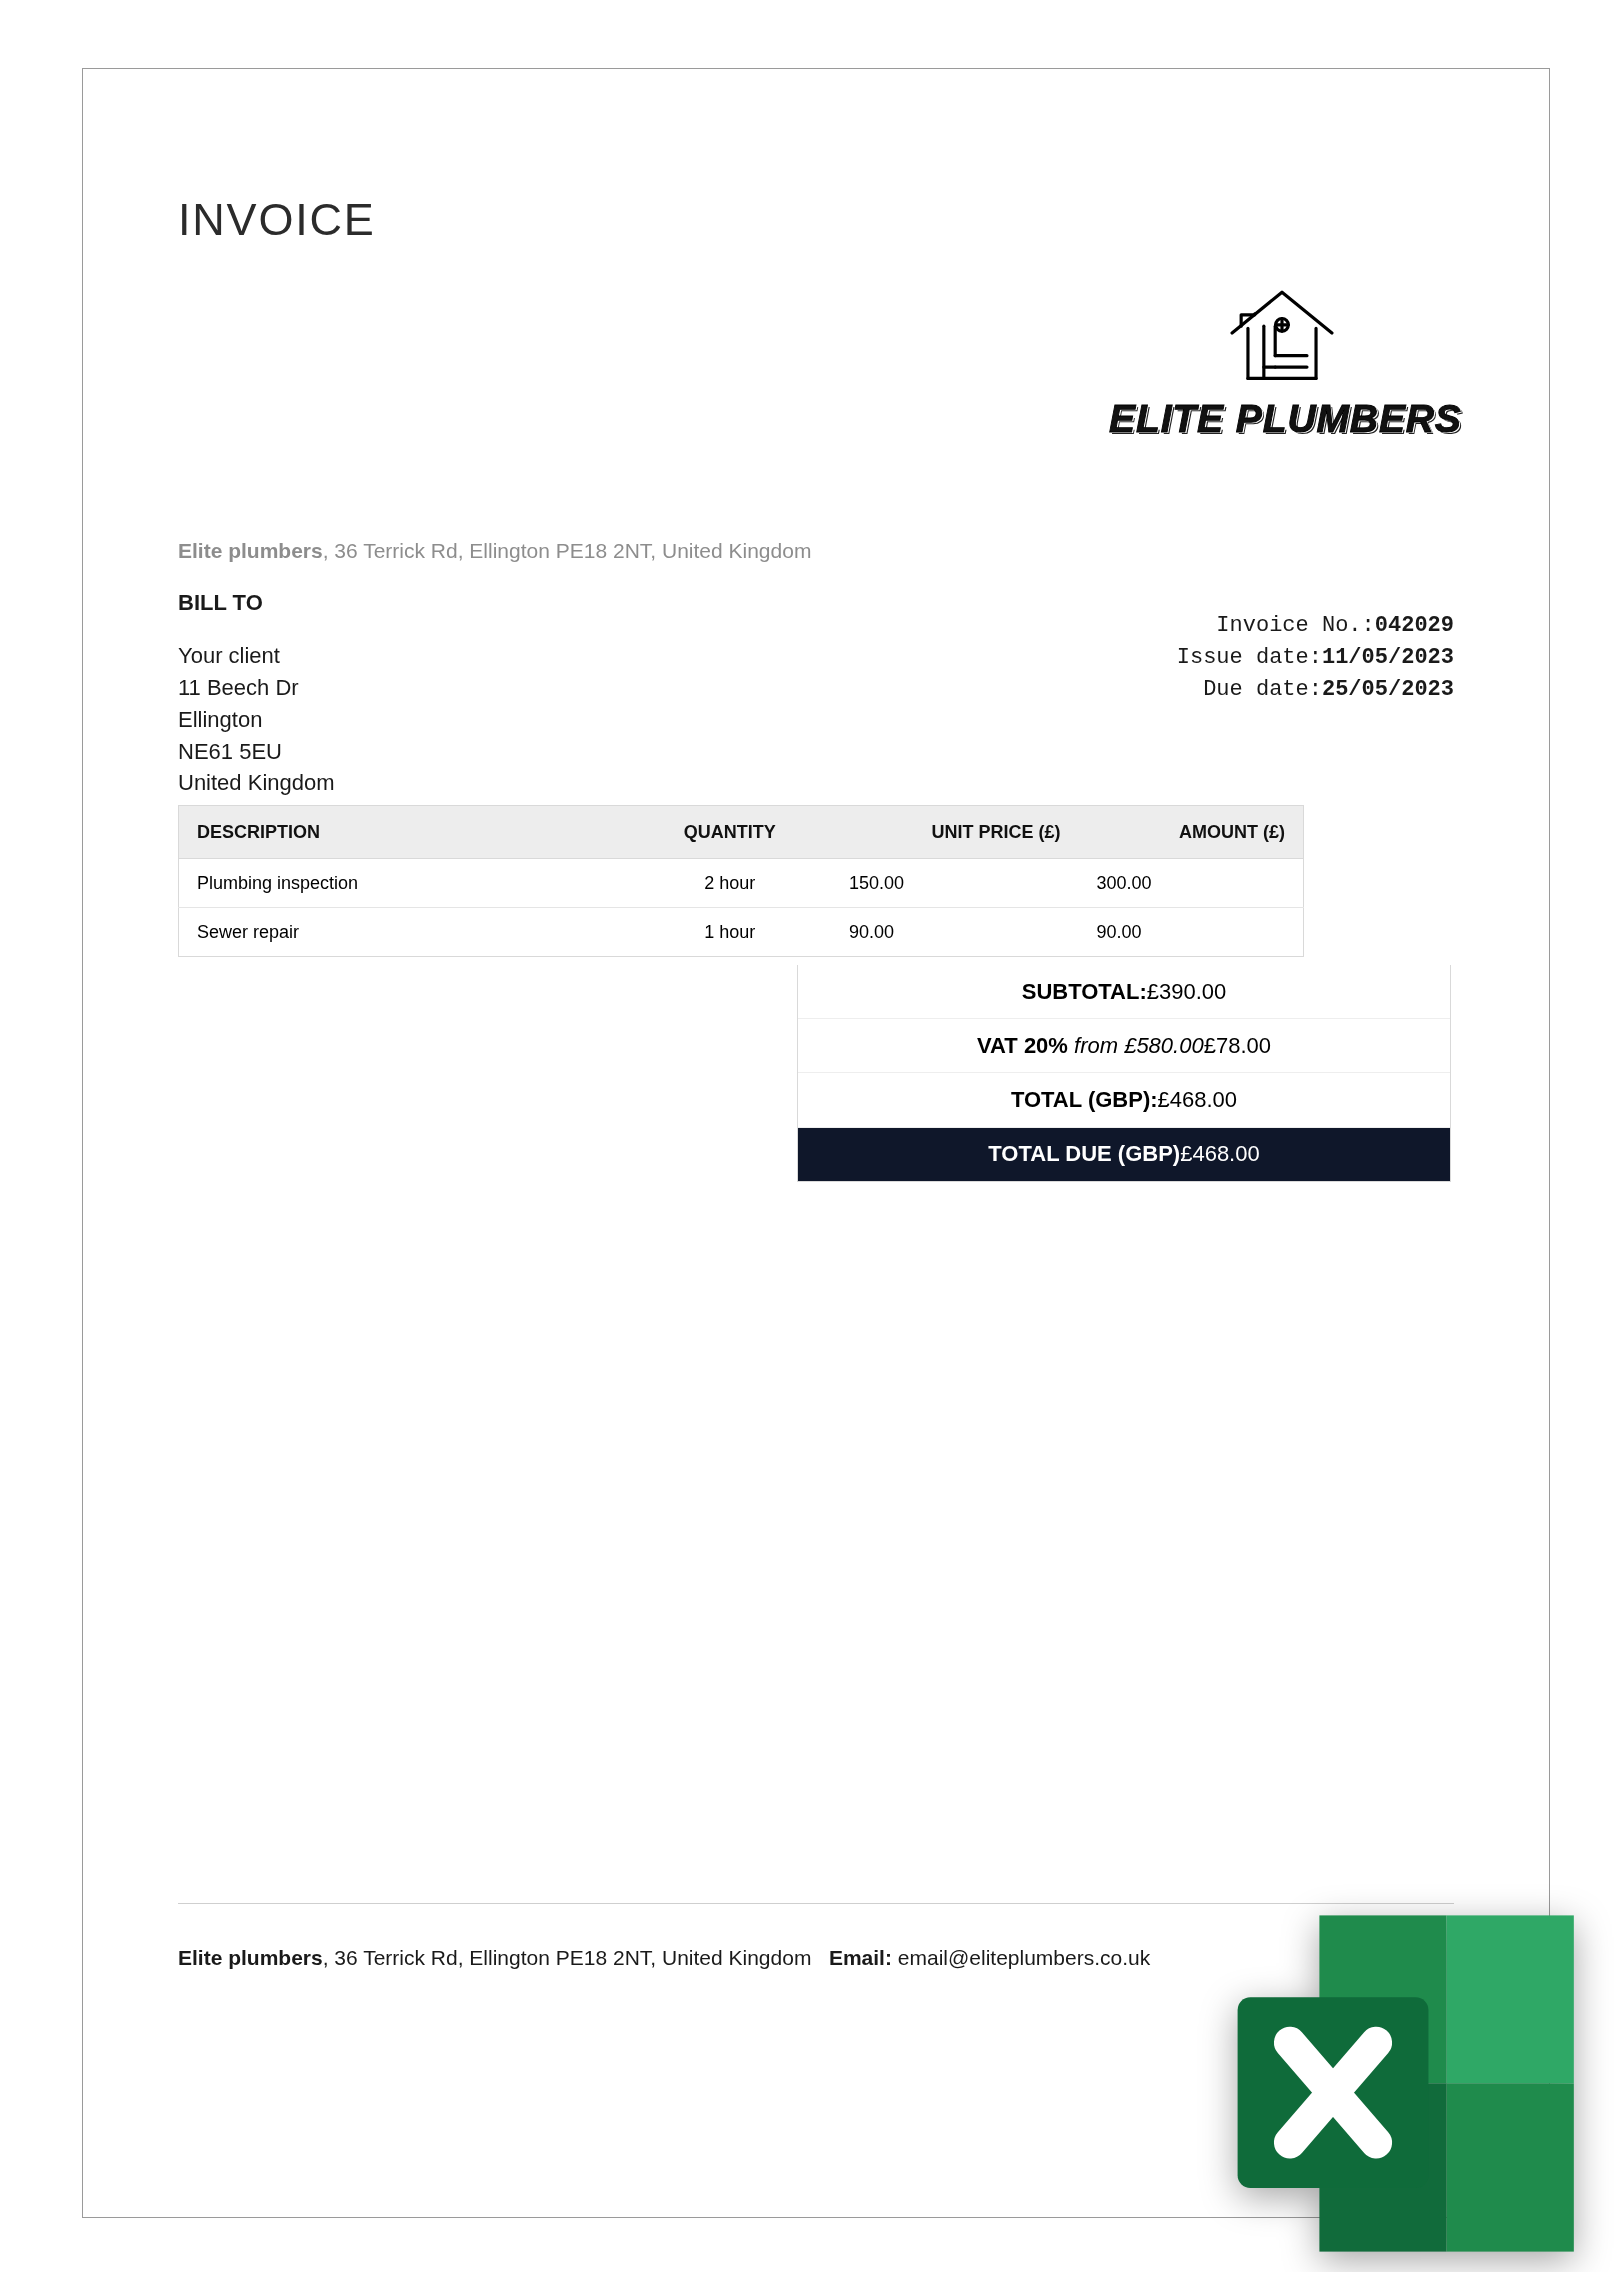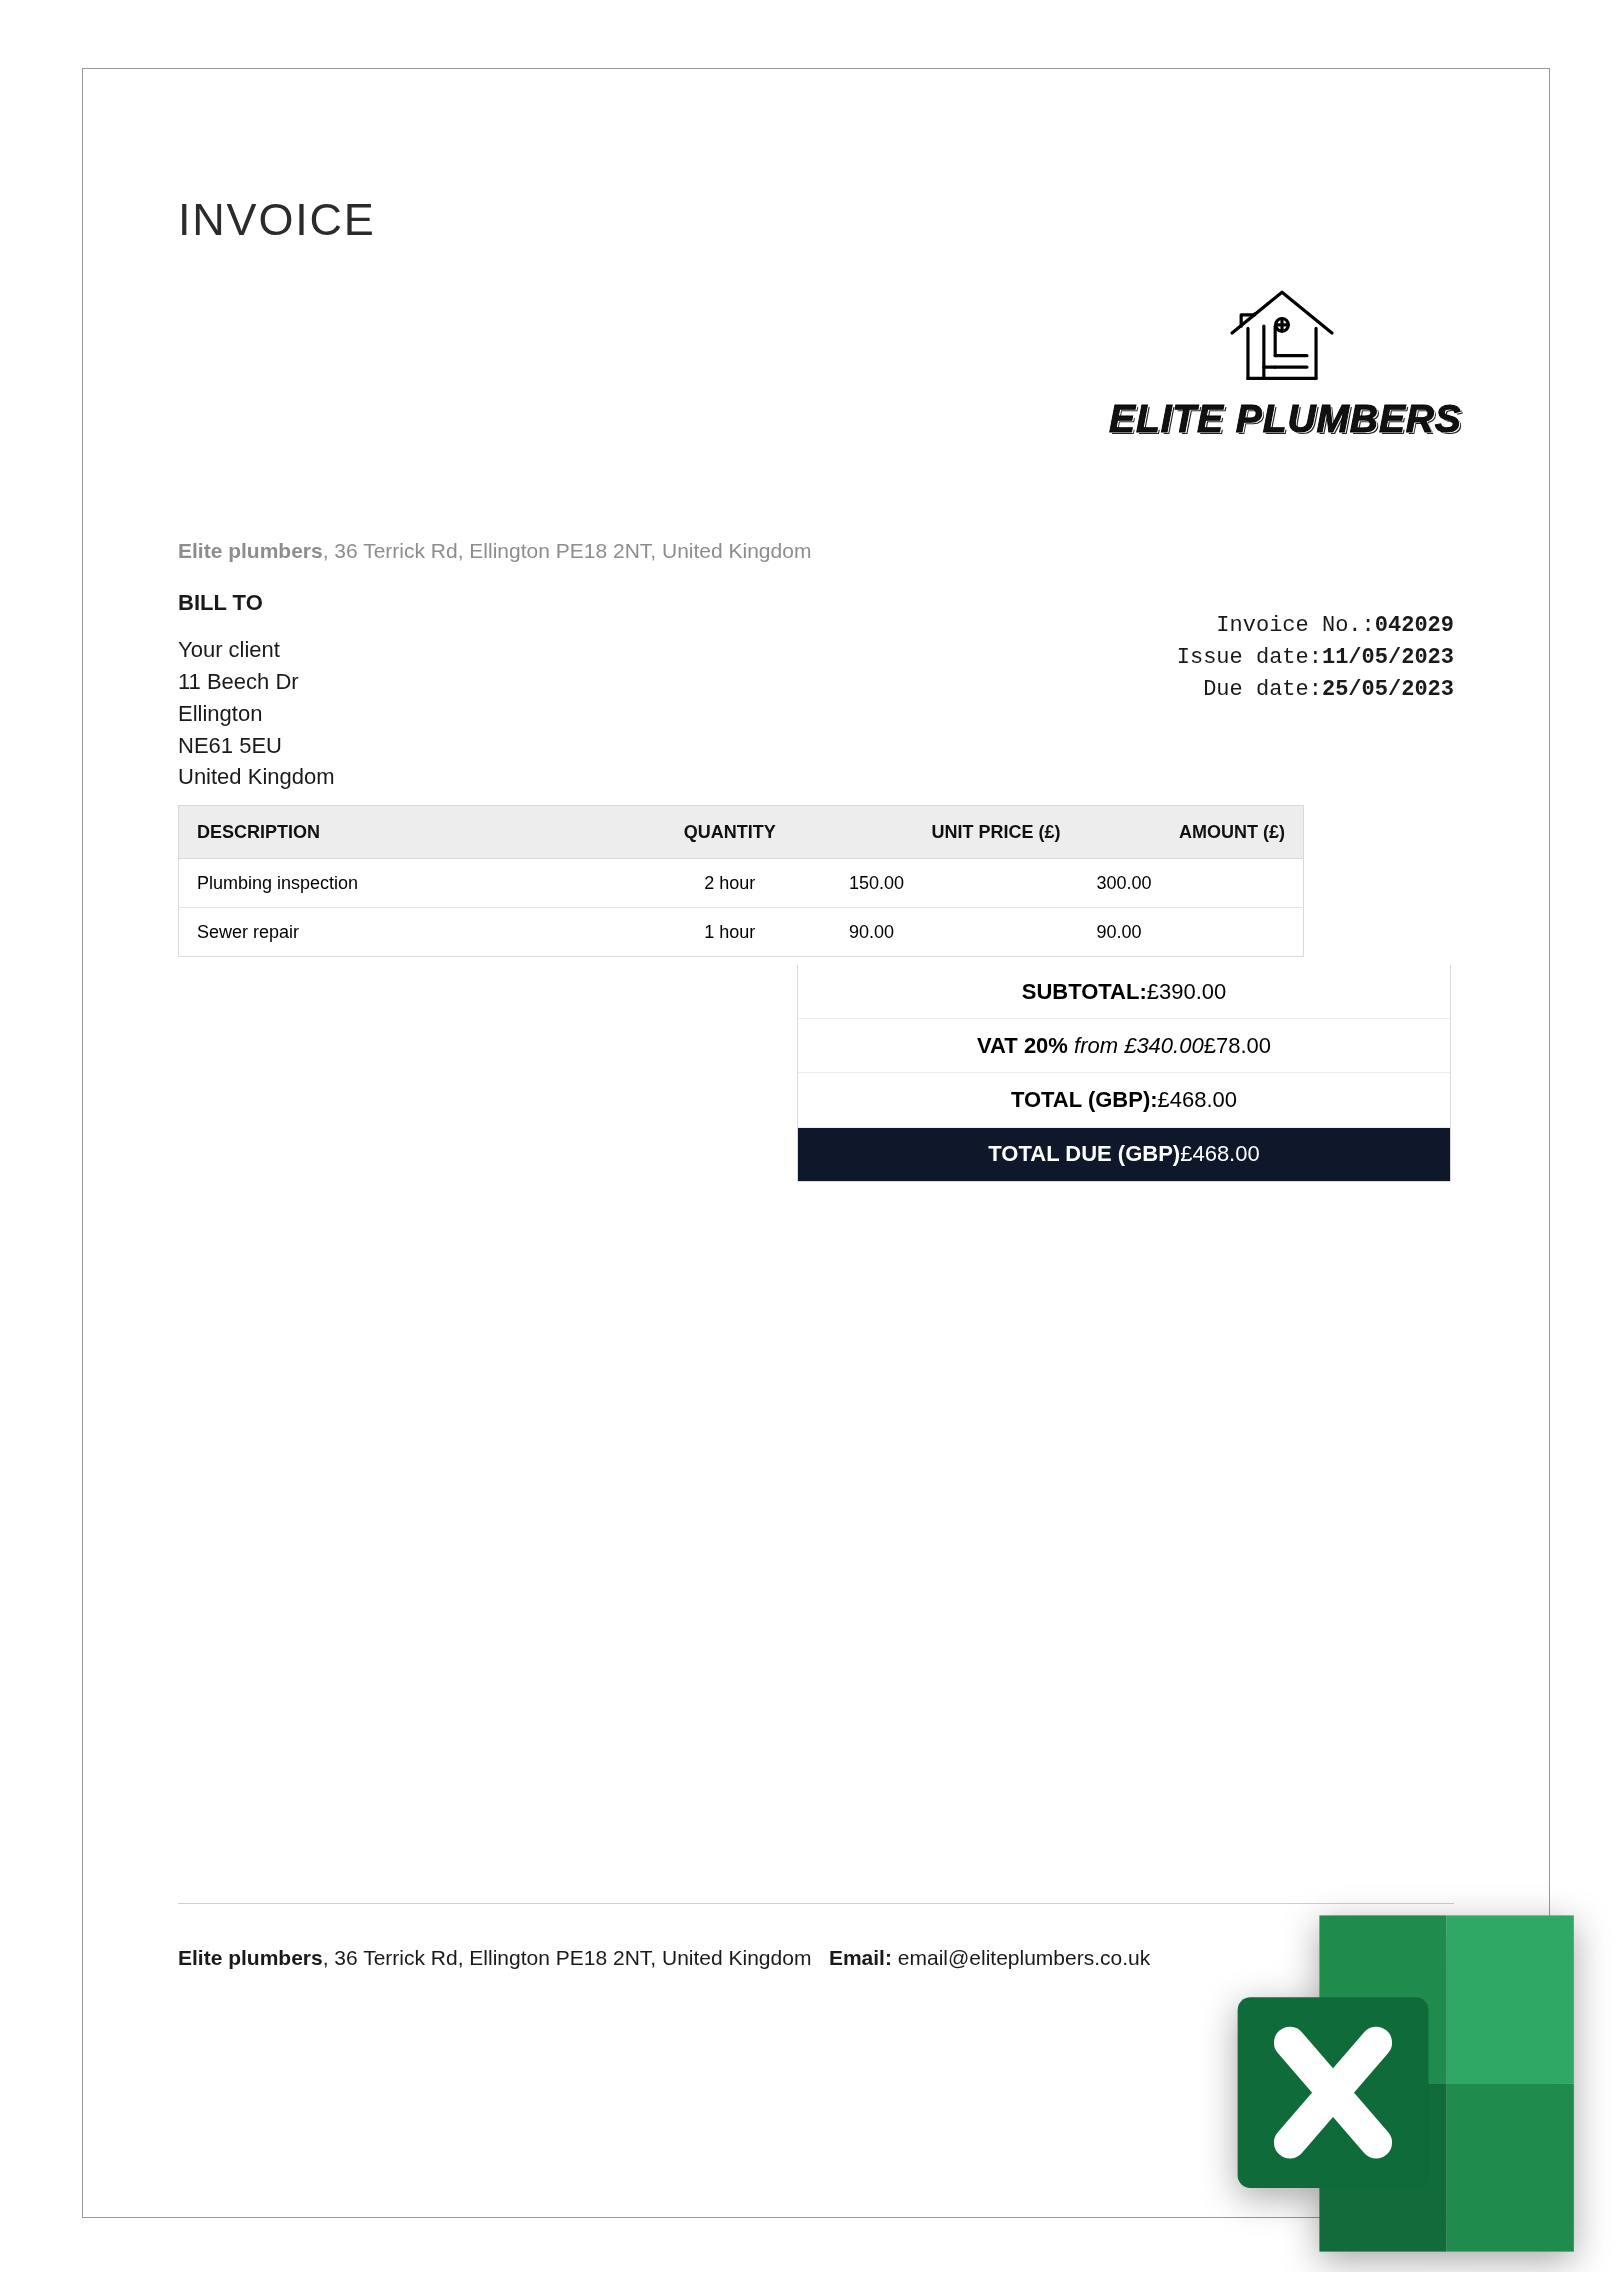--- a/index.html
+++ b/index.html
@@ -67,21 +67,21 @@
   .billto {
     position: absolute;
     left: 95px;
     top: 518px;
     font-size: 22px;
     color: #1a1a1a;
     line-height: 1.45;
   }
   .billto .hdr {
     font-weight: 700;
-    margin-bottom: 15px;
+    margin-bottom: 21px;
     display: block;
   }
   .meta {
     position: absolute;
     right: 95px;
     top: 541px;
     width: 373px;
     font-size: 22px;
     color: #1a1a1a;
   }
@@ -260,21 +260,21 @@
         </tr>
       </tbody>
     </table>
 
     <div class="totals">
       <div class="totals-row">
         <span class="lab">SUBTOTAL:</span>
         <span>£390.00</span>
       </div>
       <div class="totals-row">
-        <span class="lab"><span>VAT 20% </span><span class="it">from £340.00</span></span>
+        <span class="lab"><span>VAT 20% </span><span class="it">from £580.00</span></span>
         <span>£78.00</span>
       </div>
       <div class="totals-row">
         <span class="lab">TOTAL (GBP):</span>
         <span>£468.00</span>
       </div>
       <div class="totals-row due">
         <span class="lab">TOTAL DUE (GBP)</span>
         <span>£468.00</span>
       </div>

